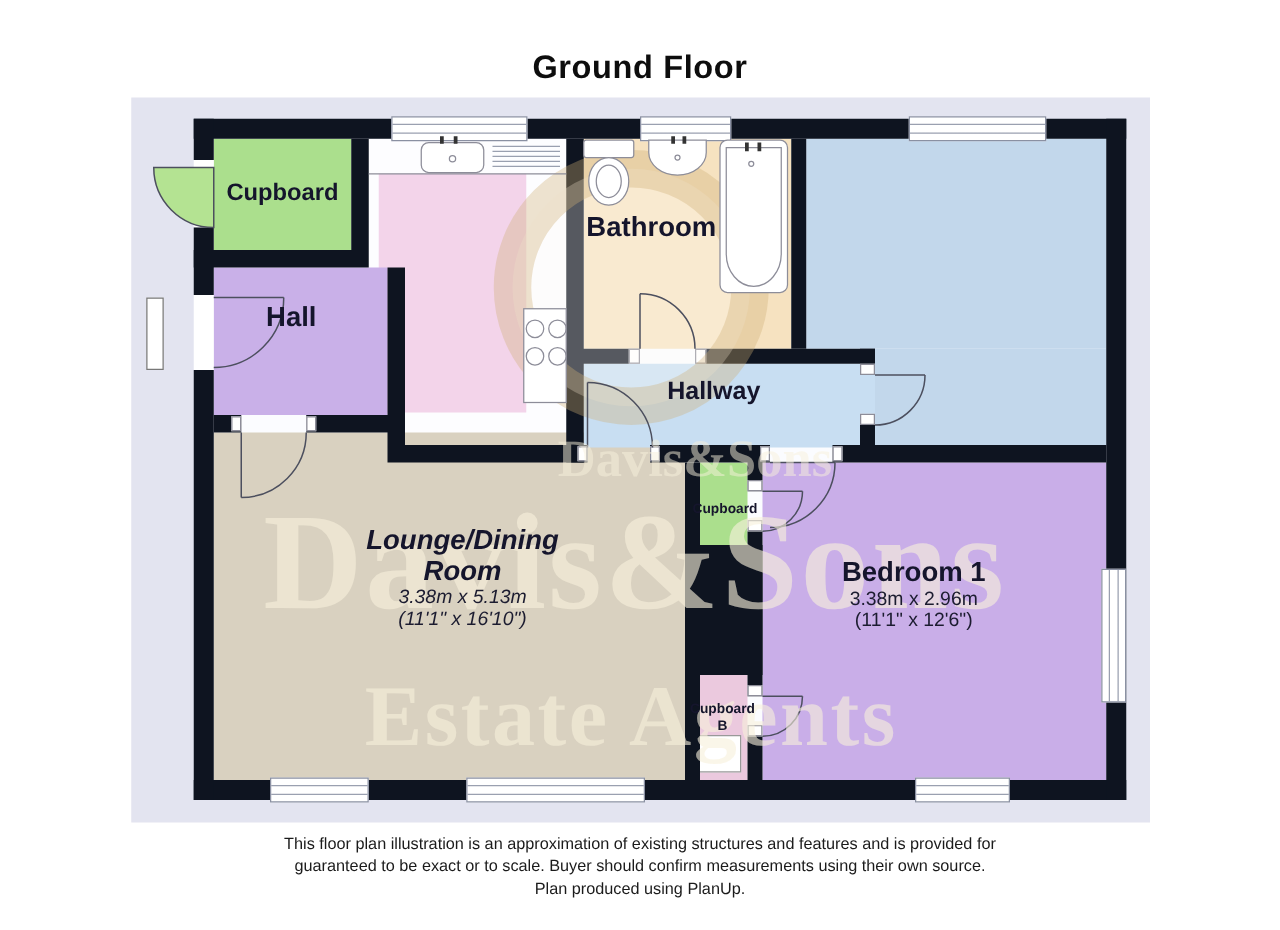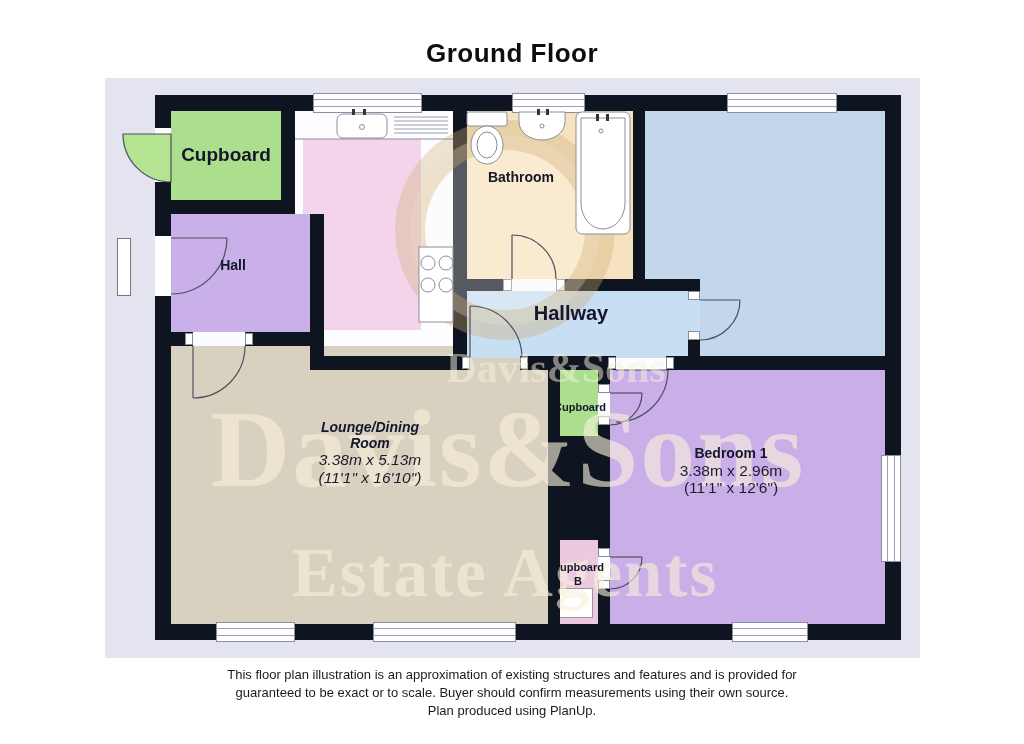--- a/index.html
+++ b/index.html
@@ -13,21 +13,21 @@
   .gapfill{position:absolute;background:#ffffff;}
   .win{position:absolute;background:#ffffff;border:1px solid #8a90a2;box-sizing:border-box;
        background-repeat:no-repeat;
        background-image:linear-gradient(#9aa0b0,#9aa0b0),linear-gradient(#9aa0b0,#9aa0b0);}
   .win.h{background-size:100% 1px,100% 1px;background-position:0 5px,0 12px;}
   .win.v{background-size:1px 100%,1px 100%;background-position:5px 0,12px 0;}
   .jamb{position:absolute;background:#ffffff;border:1px solid #8d8d99;box-sizing:border-box;}
   svg.overlay{position:absolute;left:0;top:0;pointer-events:none;}
   .room-label{position:absolute;transform:translateX(-50%);text-align:center;
               color:#15152c;white-space:nowrap;line-height:1.12;}
-  .rname{font-weight:bold;font-size:14px;}
+  .rname{font-weight:bold;font-size:22px;}
   .rname.sm{font-size:19px;}
   .rdim{font-size:15.5px;font-weight:normal;color:#1c1c30;}
   .cuplabel{font-weight:bold;font-size:11px;line-height:1.3;}
   .wm{position:absolute;transform:translateX(-50%);font-family:"Liberation Serif", serif;
       font-weight:bold;color:#f8f1dc;white-space:nowrap;pointer-events:none;}
   #wm-mid{left:556px;top:344px;font-size:42px;opacity:.5;}
   #wm-big{left:508px;top:386px;font-size:110px;opacity:.62;letter-spacing:2px;}
   #wm-est{left:505px;top:534px;font-size:69px;opacity:.6;letter-spacing:2px;}
   #footer{position:absolute;left:512px;top:666px;transform:translateX(-50%);width:740px;
           text-align:center;font-size:13px;line-height:18px;color:#1b1b1b;}
@@ -195,21 +195,21 @@
   <div class="room-label" style="left:226px;top:144px;">
     <div class="rname sm">Cupboard</div>
   </div>
 
 
   <div class="room-label" style="left:521px;top:170px;">
     <div class="rname">Bathroom</div>
   </div>
 
 
-  <div class="room-label" style="left:233px;top:258px;">
+  <div class="room-label" style="left:233px;top:242px;">
     <div class="rname">Hall</div>
   </div>
 
   <div class="room-label" style="left:571px;top:302px;">
     <div class="rname" style="font-size:20px;">Hallway</div>
   </div>
 
   <div class="room-label" style="left:370px;top:420px;font-style:italic;">
     <div class="rname">Lounge/Dining</div>
     <div class="rname">Room</div>

